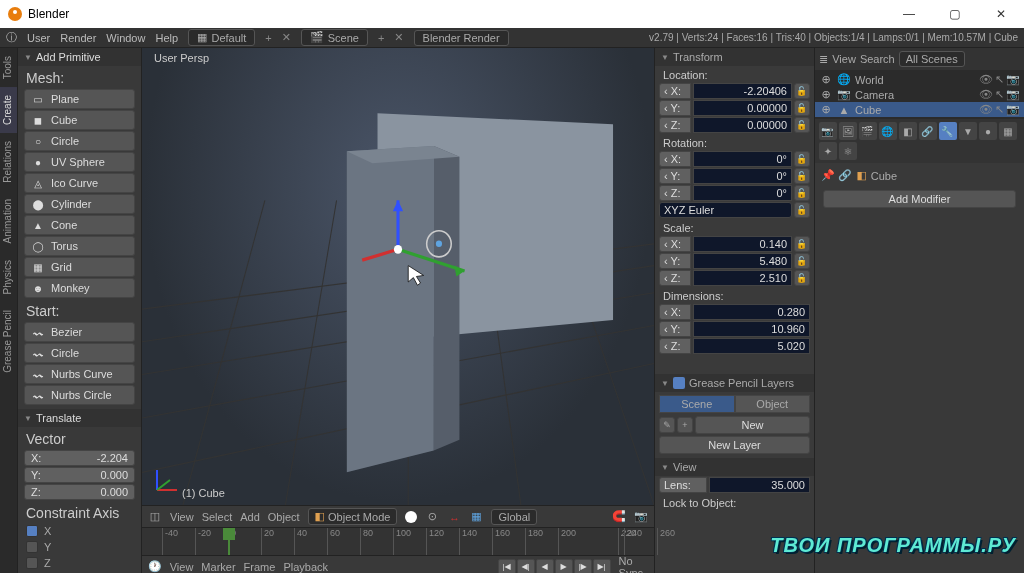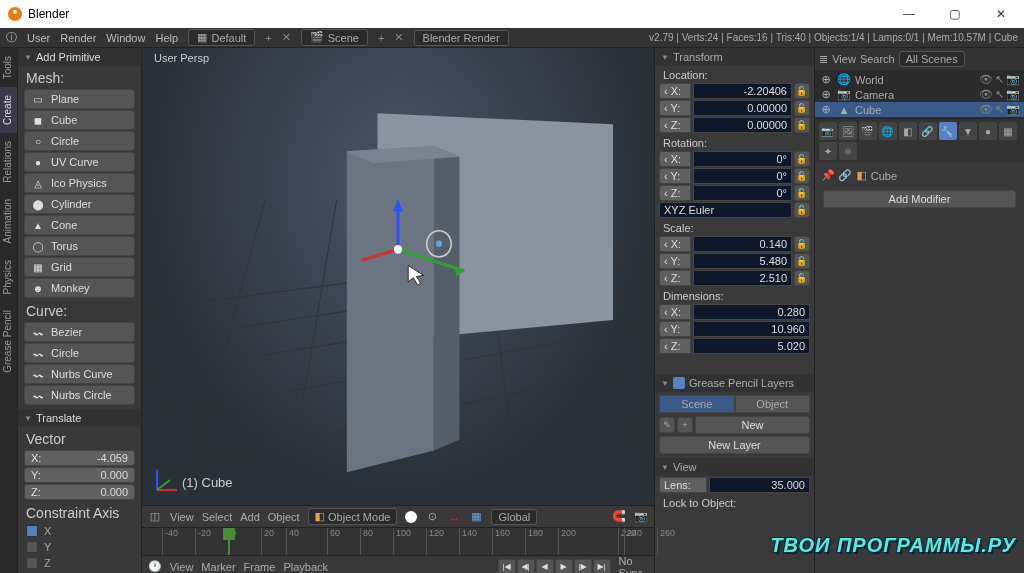--- a/index.html
+++ b/index.html
@@ -39,21 +39,21 @@
 .translate-field{ margin:1px 6px; background:#606060; border:1px solid #444; border-radius:3px; padding:1px 6px; display:flex; justify-content:space-between; color:#ddd;}
 .check{ padding:2px 8px; display:flex; align-items:center; gap:6px;}
 .check .box{ width:12px; height:12px; background:#555; border:1px solid #333; border-radius:2px;}
 .check .box.on{ background:#5680C2;}
 
 
 .viewport-wrap{ flex:1; display:flex; flex-direction:column; min-width:0;}
 .viewport{ flex:1; background: radial-gradient(ellipse at 50% 30%, #4a5568 0%, #2a3038 70%); position:relative; overflow:hidden;}
 .vlabel{ position:absolute; top:4px; left:12px; color:#ccc; font-size:11px;}
 .gridsvg{position:absolute; inset:0; width:100%; height:100%;}
-.objlabel{ position:absolute; bottom:15px; left:40px; color:#ccc; font-size:13px;}
+.objlabel{ position:absolute; bottom:6px; left:40px; color:#ccc; font-size:11px;}
 .axes{ position:absolute; bottom:10px; left:10px; width:30px; height:30px;}
 
 
 .hbar{ height:22px; background:#393939; border-top:1px solid #222; display:flex; align-items:center; padding:0 6px; gap:8px; font-size:11px;}
 .hbar .pill{ background:#2b2b2b; border:1px solid #555; border-radius:3px; padding:1px 6px; display:flex; gap:3px; align-items:center;}
 .hbar .ico-sm{width:14px;height:14px;display:inline-flex;align-items:center;justify-content:center;}
 .timeline{ height:28px; background:#333; position:relative; border-top:1px solid #222;}
 .timeline .ticks{position:absolute;inset:0;}
 .tick{position:absolute;top:0;height:100%;border-left:1px solid #555;font-size:9px;color:#888;padding-left:2px;}
 .playhead{position:absolute;top:0;height:100%;width:2px;background:#4a8a3a;}
@@ -153,25 +153,25 @@
         <div class="tool-btn">
           <span class="ico">◼</span>
           <span>Cube</span>
         </div>
         <div class="tool-btn">
           <span class="ico">○</span>
           <span>Circle</span>
         </div>
         <div class="tool-btn">
           <span class="ico">●</span>
-          <span>UV Curve</span>
+          <span>UV Sphere</span>
         </div>
         <div class="tool-btn">
           <span class="ico">◬</span>
-          <span>Ico Physics</span>
+          <span>Ico Curve</span>
         </div>
         <div class="tool-btn">
           <span class="ico">⬤</span>
           <span>Cylinder</span>
         </div>
         <div class="tool-btn">
           <span class="ico">▲</span>
           <span>Cone</span>
         </div>
         <div class="tool-btn">
@@ -180,21 +180,21 @@
         </div>
         <div class="tool-btn">
           <span class="ico">▦</span>
           <span>Grid</span>
         </div>
         <div class="tool-btn">
           <span class="ico">☻</span>
           <span>Monkey</span>
         </div>
       </div>
-    <div class="section-label">Curve:</div>
+    <div class="section-label">Start:</div>
     <div id="curve-list">
         <div class="tool-btn">
           <span class="ico">〰</span>
           <span>Bezier</span>
         </div>
         <div class="tool-btn">
           <span class="ico">〰</span>
           <span>Circle</span>
         </div>
         <div class="tool-btn">
@@ -206,21 +206,21 @@
           <span>Nurbs Circle</span>
         </div>
       </div>
 
     <div class="panel-header" style="margin-top:4px">
         <span>Translate</span>
       </div>
     <div class="section-label">Vector</div>
     <div class="translate-field">
         <span>X:</span>
-        <span>-4.059</span>
+        <span>-2.204</span>
       </div>
     <div class="translate-field">
         <span>Y:</span>
         <span>0.000</span>
       </div>
     <div class="translate-field">
         <span>Z:</span>
         <span>0.000</span>
       </div>
     <div class="section-label">Constraint Axis</div>
@@ -304,21 +304,21 @@
       <span class="ico-sm">🧲</span>
       <span class="ico-sm">📷</span>
     </div>
 
     <div class="timeline">
       <div class="ticks" id="ticks">
           <div class="tick" style="left: 20px;">-40</div>
           <div class="tick" style="left: 53px;">-20</div>
           <div class="tick" style="left: 86px;">0</div>
           <div class="tick" style="left: 119px;">20</div>
-          <div class="tick" style="left: 144px;">40</div>
+          <div class="tick" style="left: 152px;">40</div>
           <div class="tick" style="left: 185px;">60</div>
           <div class="tick" style="left: 218px;">80</div>
           <div class="tick" style="left: 251px;">100</div>
           <div class="tick" style="left: 284px;">120</div>
           <div class="tick" style="left: 317px;">140</div>
           <div class="tick" style="left: 350px;">160</div>
           <div class="tick" style="left: 383px;">180</div>
           <div class="tick" style="left: 416px;">200</div>
           <div class="tick" style="left: 476px; font-style: italic;">220</div>
           <div class="tick" style="left: 482px;">240</div>

